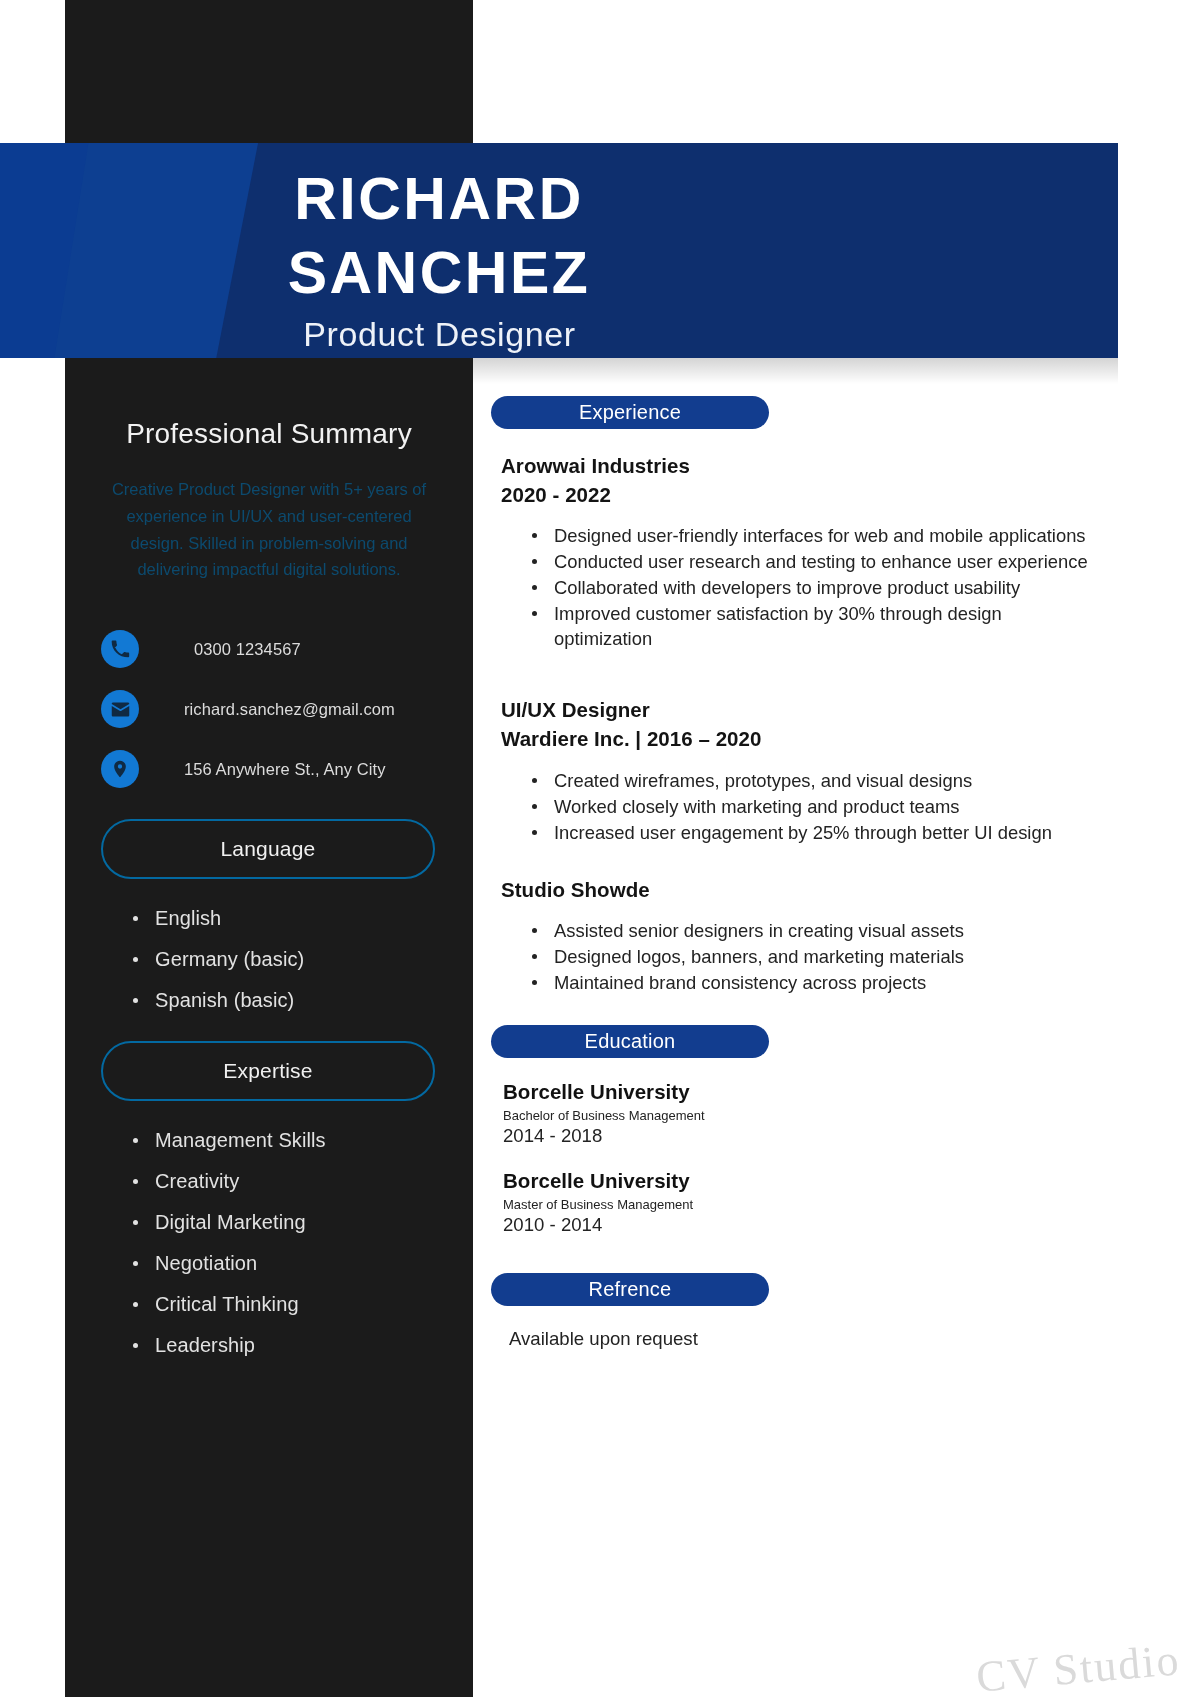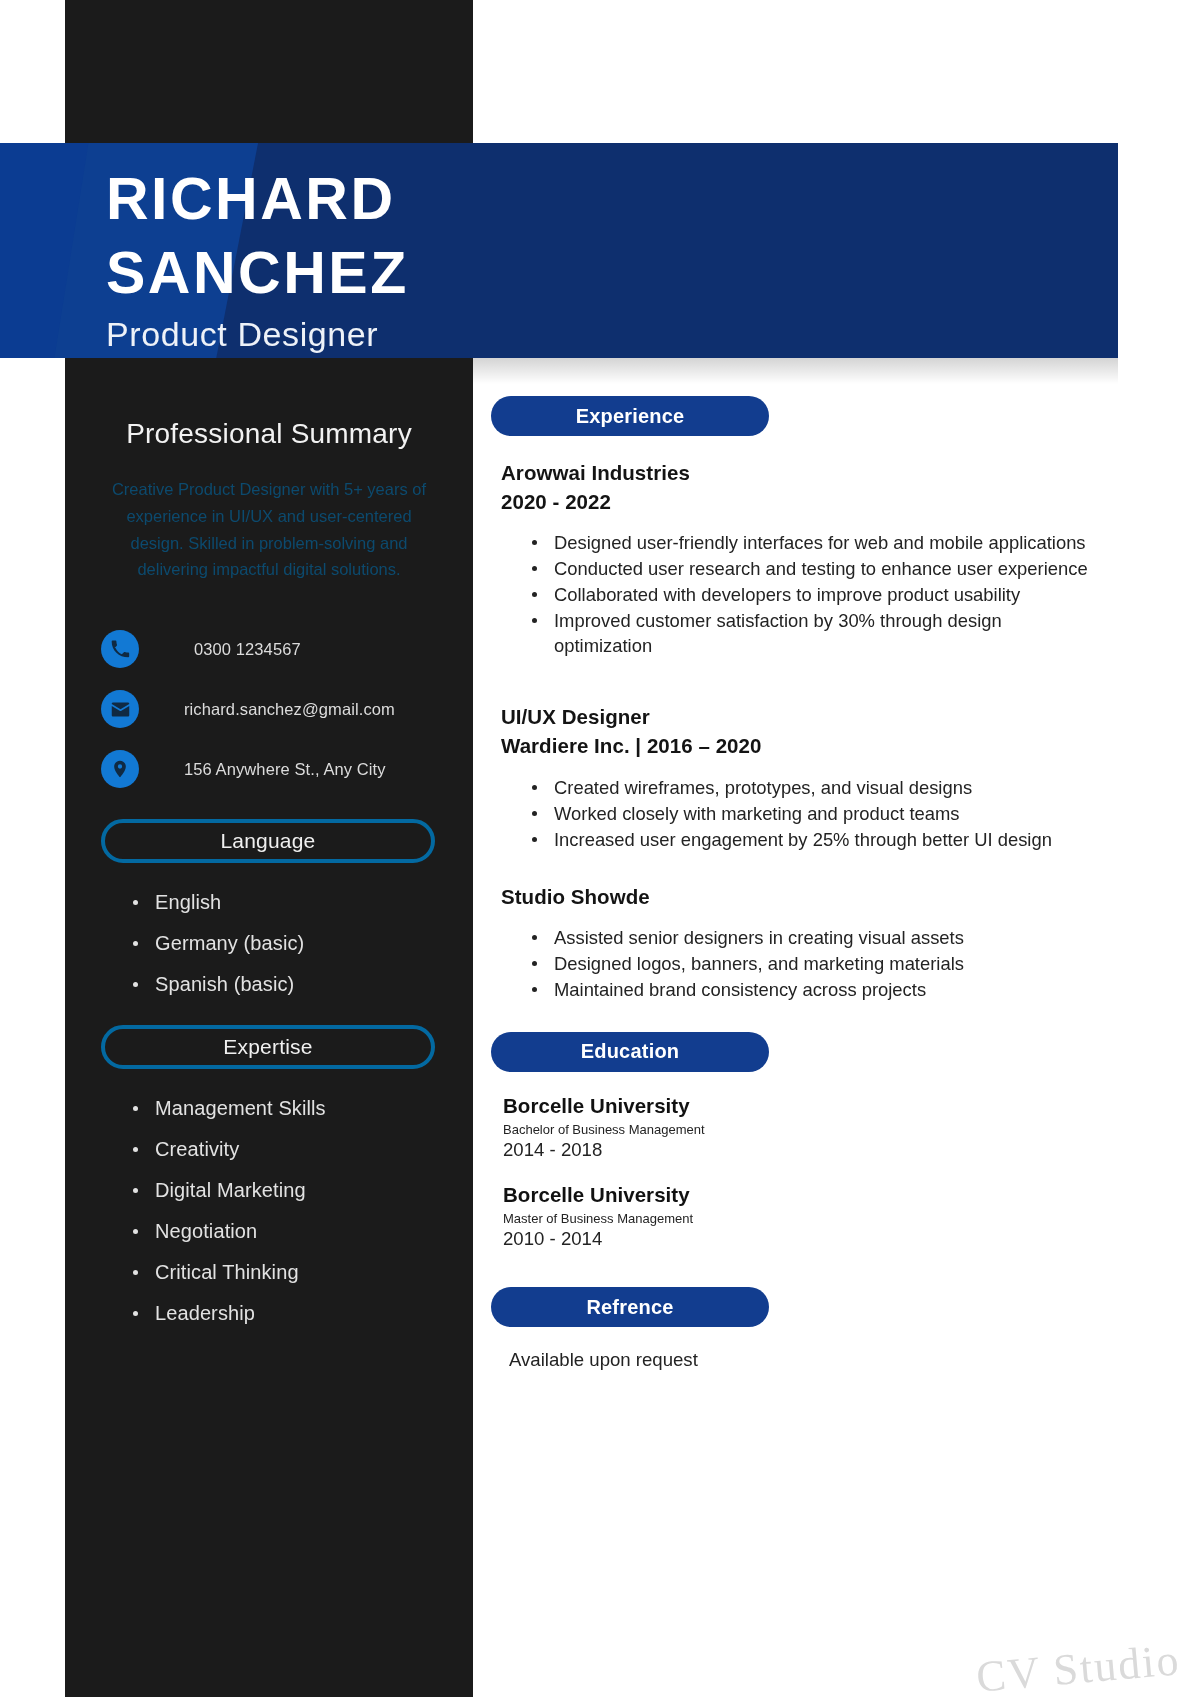--- a/index.html
+++ b/index.html
@@ -83,23 +83,23 @@
     top: -10px;
     width: 150px;
     height: 240px;
     background: #0b3c92;
     transform: skewX(-9deg);
     transform-origin: top left;
   }
 
   #header-text {
     position: absolute;
-    right: 312px;
+    right: 329px;
     top: 16px;
-    text-align: left;
+    text-align: center;
     width: 700px;
   }
   .name-line1, .name-line2 {
     color: #ffffff;
     font-size: 59px;
     font-weight: 700;
     letter-spacing: 2.5px;
     line-height: 1.36;
     white-space: nowrap;
   }
@@ -162,23 +162,23 @@
     color: #dcdcdc;
     font-size: 16.5px;
     margin-left: 18px;
     letter-spacing: 0.1px;
   }
   .contact-row.phone .contact-text { margin-left: 28px; }
 
   
   .pill-outline {
     margin: 30px 2px 0 0;
-    border: 4px solid #0369a1;
+    border: 2px solid #0369a1;
     border-radius: 40px;
-    height: 44px;
+    height: 60px;
     display: flex;
     align-items: center;
     justify-content: center;
     background: transparent;
   }
   .pill-outline span {
     color: #f0f0f0;
     font-size: 21px;
     letter-spacing: 0.2px;
   }
@@ -204,27 +204,26 @@
     width: 5px;
     height: 5px;
     border-radius: 50%;
     background: #e2e2e2;
   }
 
   
   .pill-filled {
     background: #123d8f;
     border-radius: 40px;
-    height: 40px;
+    height: 33px;
     width: 278px;
     display: flex;
     align-items: center;
     justify-content: center;
     margin-bottom: 22px;
-    font-weight: bold;
   }
   .pill-filled span {
     color: #ffffff;
     font-size: 20px;
     letter-spacing: 0.2px;
   }
 
   .job-block { margin-bottom: 4px; }
   .job-head {
     color: #141414;

